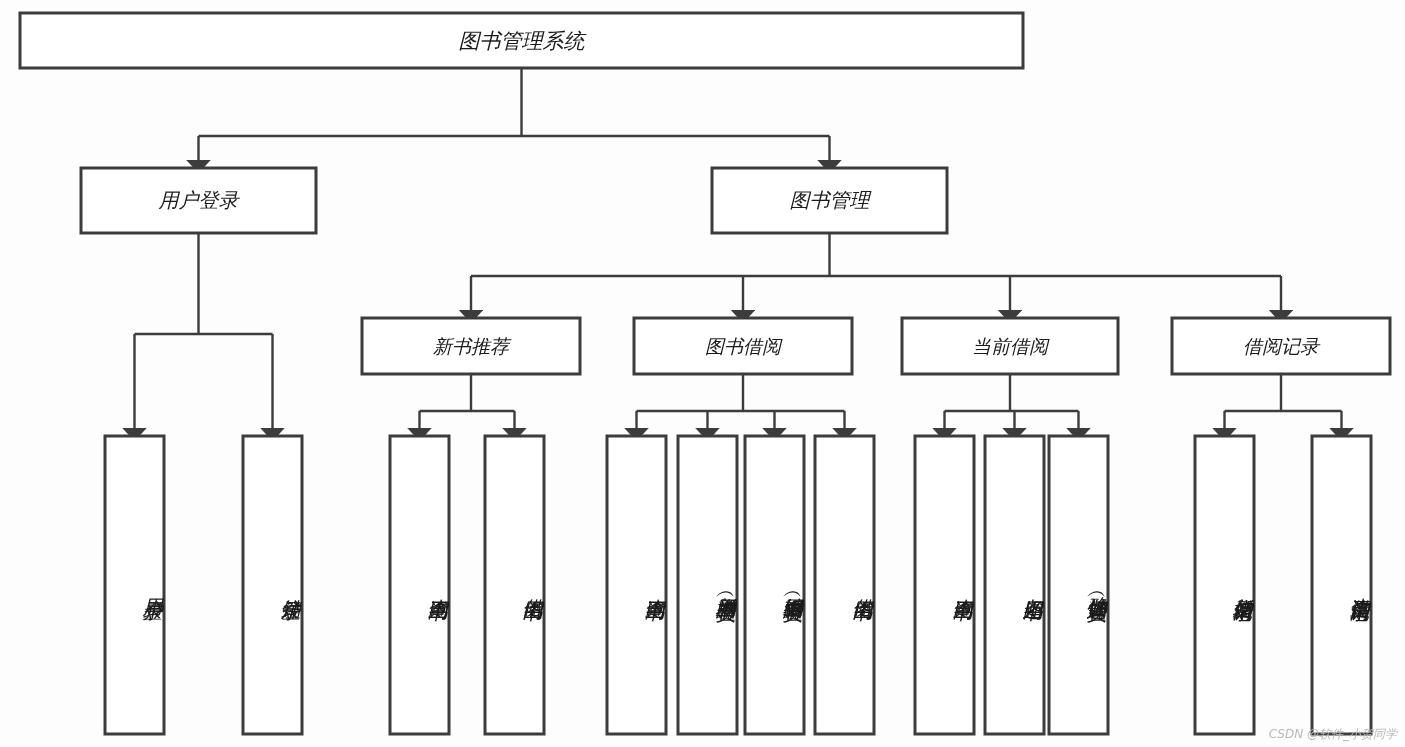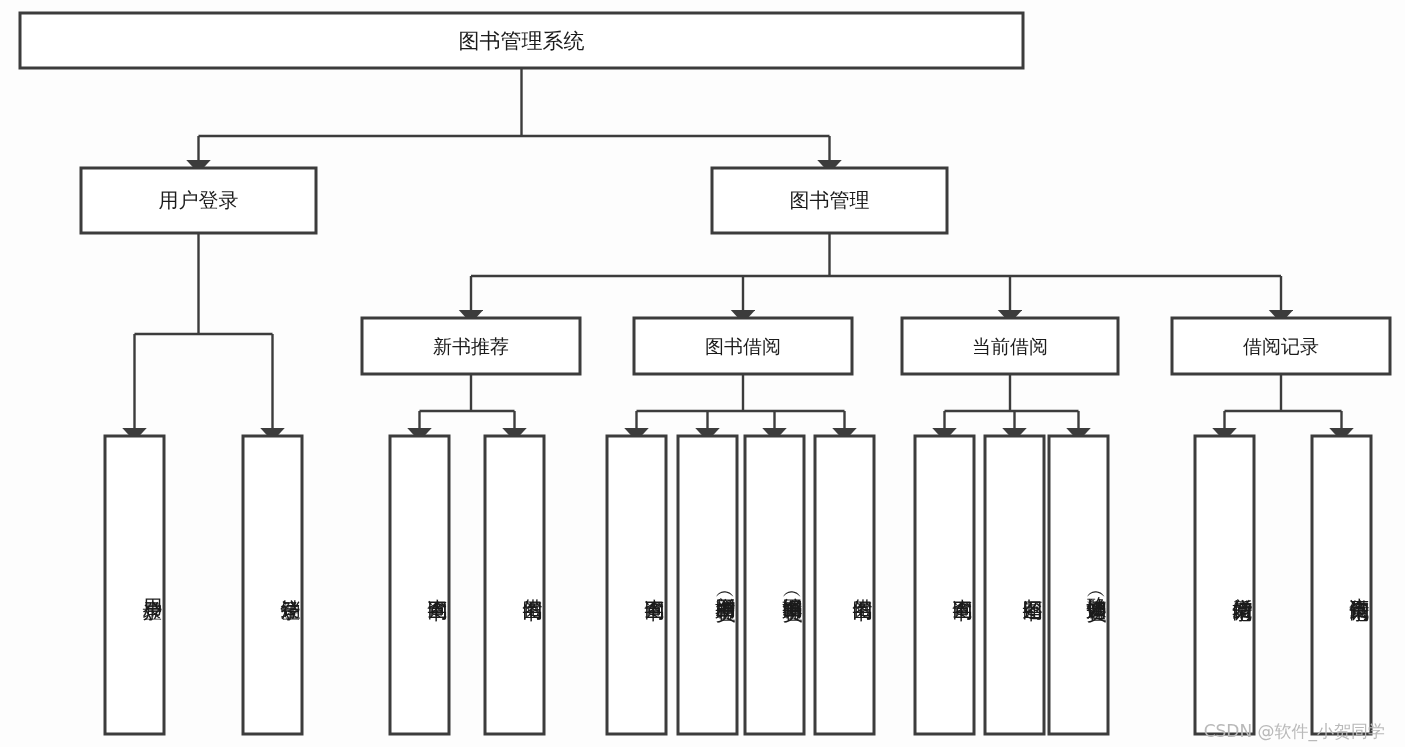--- a/index.html
+++ b/index.html
@@ -1,21 +1,21 @@
 <!DOCTYPE html>
 <html><head>
 <meta charset="utf-8">
 <style>
   html,body{margin:0;padding:0;background:#ffffff;}
   body{
     width:1405px;height:747px;overflow:hidden;
     font-family:"DejaVu Sans","Liberation Sans",sans-serif;
     background:#fdfdfd;
   }
-  #stage{position:relative;width:1405px;height:747px;}
+  #stage{position:relative;width:1405px;height:747px;font-style:italic;}
   svg#diagram{position:absolute;left:0;top:0;width:1405px;height:747px;}
   .node-rect{fill:#ffffff;stroke:#3c3c3c;stroke-width:3;}
   .node-label{
     font-family:"DejaVu Sans","Liberation Sans",sans-serif;
     fill:#1b1b1b;
     text-anchor:middle;
     dominant-baseline:middle;
   }
   .node-label.h1{font-size:21px;}
   .node-label.h2{font-size:20px;}
@@ -31,23 +31,23 @@
     line-height:1.12;
     color:#1b1b1b;
     letter-spacing:1px;
     white-space:nowrap;
     pointer-events:none;
     overflow:hidden;
   }
   .link-line{stroke:#3c3c3c;stroke-width:2.4;fill:none;}
   .watermark{
     position:absolute;
-    right:20px;
+    right:8px;
     bottom:4px;
-    font-size:17px;
+    font-size:12px;
     color:#b9b9b9;
     font-family:"DejaVu Sans","Liberation Sans",sans-serif;
     white-space:nowrap;
     pointer-events:none;
   }
 </style>
 </head>
 <body>
 
 <div id="stage">

